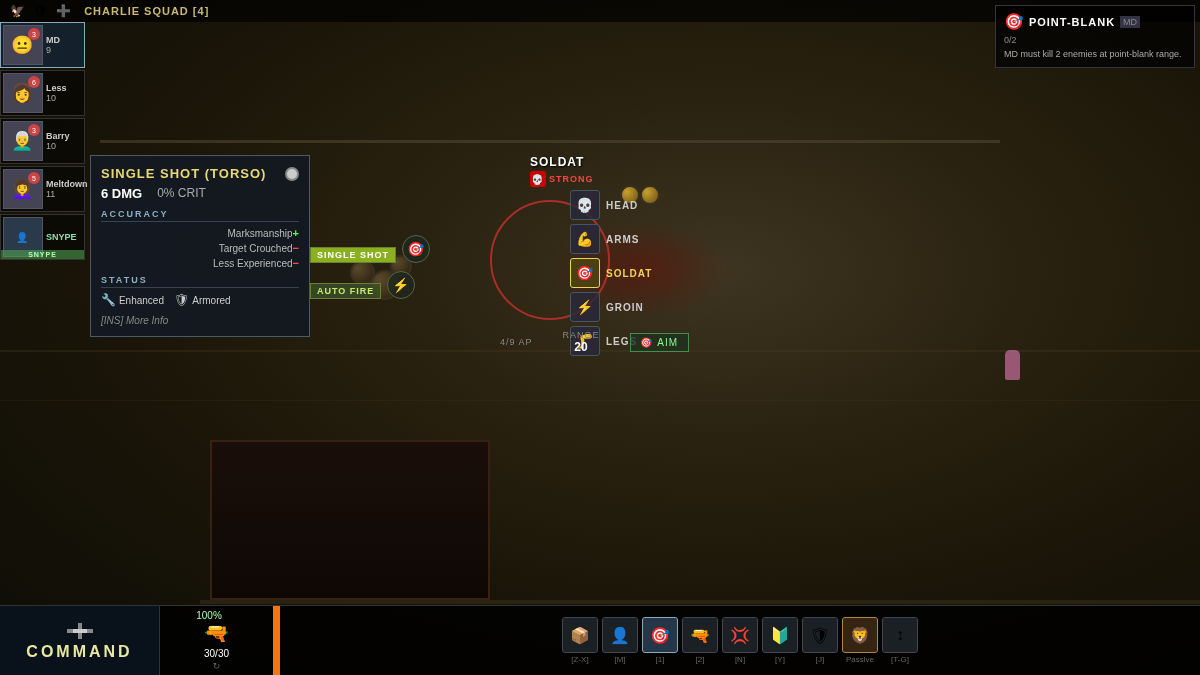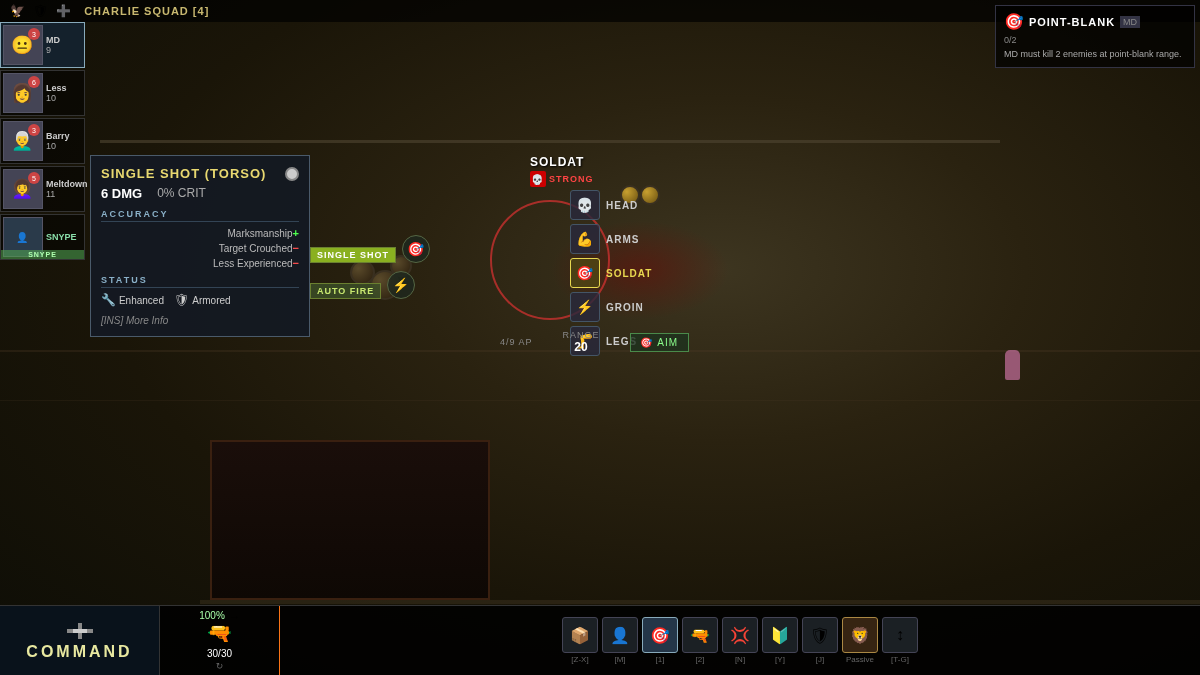--- a/index.html
+++ b/index.html
@@ -461,21 +461,21 @@
       letter-spacing: 3px;
     }
 
     
     #weapon-info {
       width: 120px;
       display: flex;
       flex-direction: column;
       align-items: center;
       justify-content: center;
-      border-right: 1px solid #f97316;
+      border-right: 7px solid #f97316;
       padding: 0 10px;
     }
 
     .weapon-ammo {
       color: #fff;
       font-size: 10px;
       text-align: center;
     }
 
     .weapon-icon {

